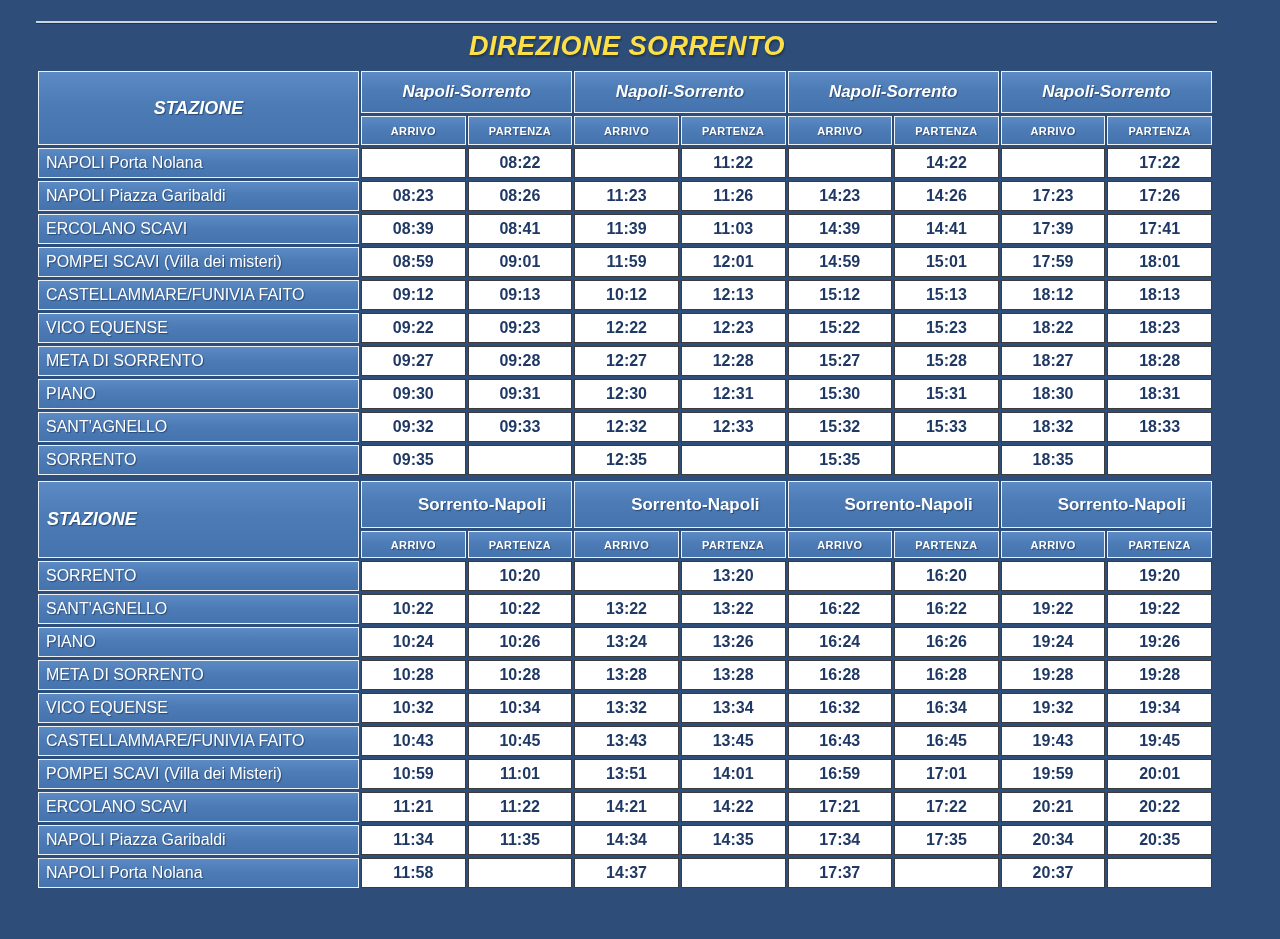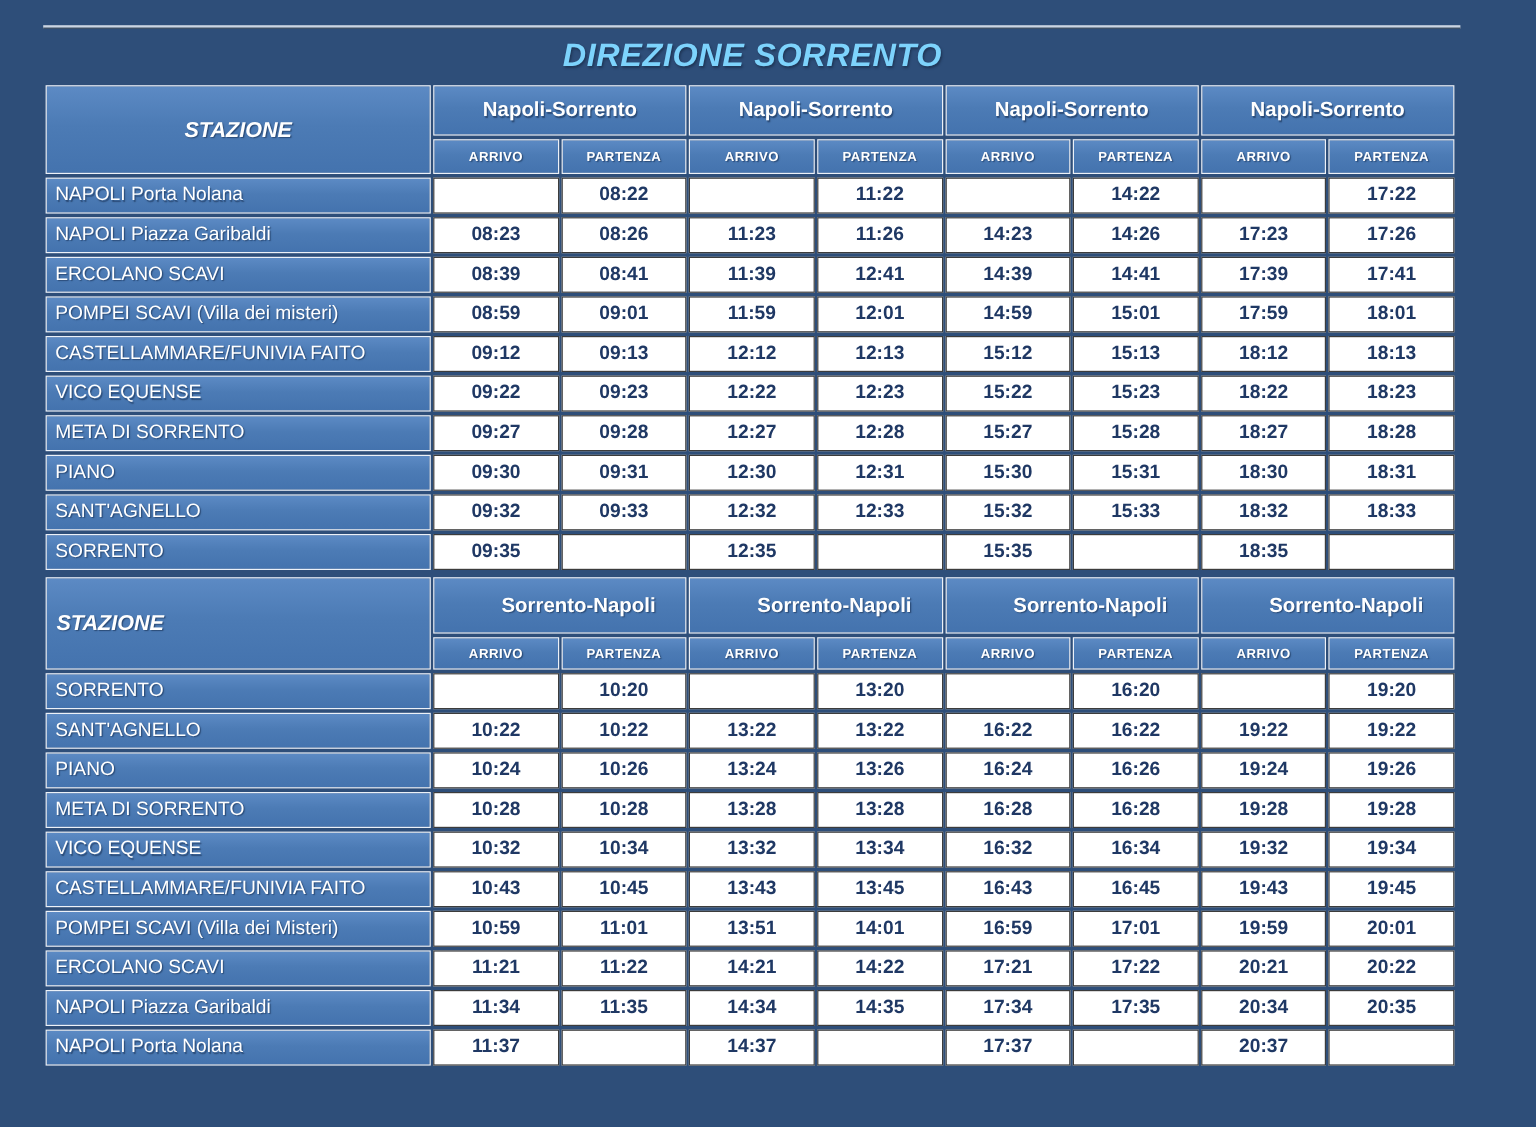--- a/index.html
+++ b/index.html
@@ -24,21 +24,21 @@
     background: #CBD5E2;
     border-bottom: 1px solid #22364F;
   }
   .section-title {
     width: 1178px;
     margin: 7px 0 6px 0;
     text-align: center;
     font-size: 27px;
     font-weight: bold;
     font-style: italic;
-    color: #7dd3fc;
+    color: #fde047;
     letter-spacing: 0.5px;
     text-shadow: 1px 2px 2px rgba(10, 25, 45, 0.45);
   }
   table.tt {
     width: 1178px;
     table-layout: fixed;
     border-collapse: separate;
     border-spacing: 2px 3px;
     margin-left: -2px;
   }
@@ -59,21 +59,21 @@
     font-weight: bold;
     font-style: italic;
   }
   .s0 th.station-h { text-align: center; }
   .s1 th.station-h { text-align: left; padding-left: 8px; }
   th.group-h {
     font-size: 17px;
     font-weight: bold;
     text-align: center;
   }
-  .s0 th.group-h { height: 42px; }
+  .s0 th.group-h { height: 42px; font-style: italic; }
   .s1 th.group-h { height: 47px; padding-left: 32px; }
   th.sub-h {
     font-size: 11px;
     font-weight: bold;
     text-align: center;
     letter-spacing: 0.4px;
   }
   .s0 th.sub-h { height: 29px; }
   .s1 th.sub-h { height: 27px; }
   td.station {
@@ -158,42 +158,42 @@
             <td class="time">14:23</td>
             <td class="time">14:26</td>
             <td class="time">17:23</td>
             <td class="time">17:26</td>
           </tr>
           <tr>
             <td class="station">ERCOLANO SCAVI</td>
             <td class="time">08:39</td>
             <td class="time">08:41</td>
             <td class="time">11:39</td>
-            <td class="time">12:41</td>
+            <td class="time">11:03</td>
             <td class="time">14:39</td>
             <td class="time">14:41</td>
             <td class="time">17:39</td>
             <td class="time">17:41</td>
           </tr>
           <tr>
             <td class="station">POMPEI SCAVI (Villa dei misteri)</td>
             <td class="time">08:59</td>
             <td class="time">09:01</td>
             <td class="time">11:59</td>
             <td class="time">12:01</td>
             <td class="time">14:59</td>
             <td class="time">15:01</td>
             <td class="time">17:59</td>
             <td class="time">18:01</td>
           </tr>
           <tr>
             <td class="station">CASTELLAMMARE/FUNIVIA FAITO</td>
             <td class="time">09:12</td>
             <td class="time">09:13</td>
-            <td class="time">12:12</td>
+            <td class="time">10:12</td>
             <td class="time">12:13</td>
             <td class="time">15:12</td>
             <td class="time">15:13</td>
             <td class="time">18:12</td>
             <td class="time">18:13</td>
           </tr>
           <tr>
             <td class="station">VICO EQUENSE</td>
             <td class="time">09:22</td>
             <td class="time">09:23</td>
@@ -379,21 +379,21 @@
             <td class="time">11:35</td>
             <td class="time">14:34</td>
             <td class="time">14:35</td>
             <td class="time">17:34</td>
             <td class="time">17:35</td>
             <td class="time">20:34</td>
             <td class="time">20:35</td>
           </tr>
           <tr>
             <td class="station">NAPOLI Porta Nolana</td>
-            <td class="time">11:37</td>
+            <td class="time">11:58</td>
             <td class="time"></td>
             <td class="time">14:37</td>
             <td class="time"></td>
             <td class="time">17:37</td>
             <td class="time"></td>
             <td class="time">20:37</td>
             <td class="time"></td>
           </tr>
         </tbody>
     </table>

